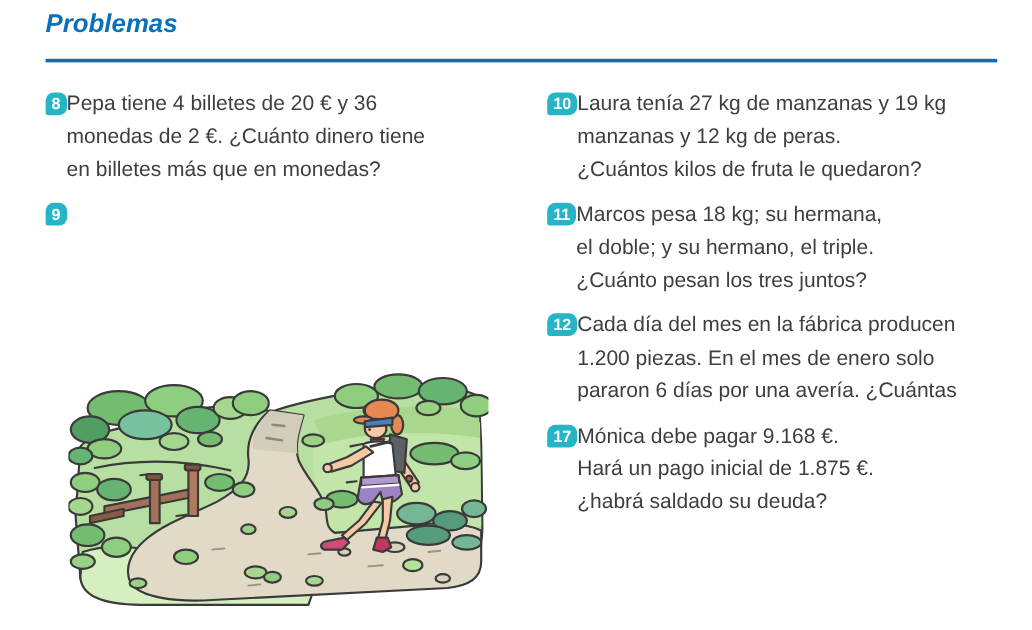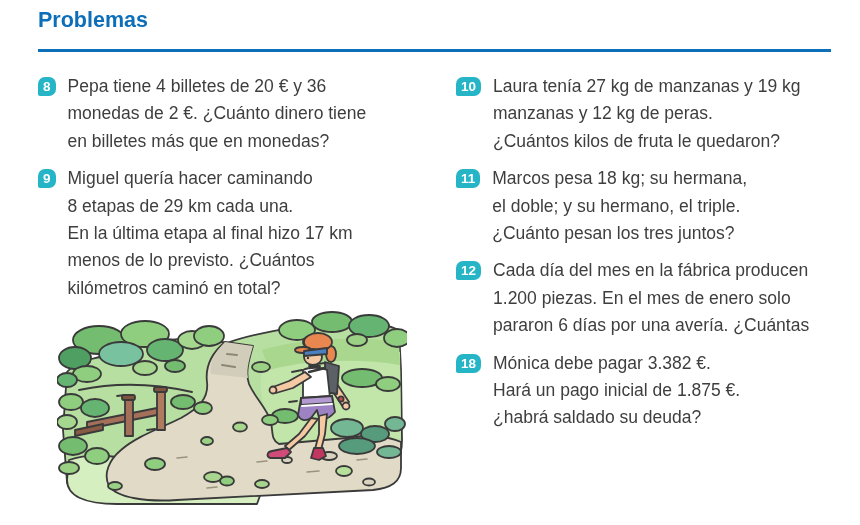--- a/index.html
+++ b/index.html
@@ -12,20 +12,21 @@
   body{
     position:relative;
     width:860px;height:525px;
     overflow:hidden;
     font-family:"Liberation Sans", sans-serif;
   }
   .page-title{
     position:absolute;left:38px;top:8px;
     font-size:21.5px;font-weight:bold;
     color:var(--accent-blue);
+    font-style:italic;
   }
   .title-rule{
     position:absolute;left:38px;top:49px;
     width:793px;height:3px;
     background:var(--accent-blue);
   }
   .col{position:absolute;top:73px;}
   .col-left{left:38px;width:398px;}
   .col-right{left:456px;width:410px;}
   .problem{display:flex;align-items:flex-start;margin-bottom:10px;}
@@ -33,21 +34,20 @@
     flex:none;
     min-width:13px;height:19px;
     padding:1px 5px 0 5px;
     background:var(--badge-teal);
     border-radius:7px 7px 7px 2px;
     color:#fff;font-size:13.5px;font-weight:bold;
     text-align:center;line-height:18px;
     margin-top:4px;
   }
   .ptext{
-    margin-left:12px;
     font-size:17.5px;line-height:27.4px;
     color:var(--text-dark);
     white-space:nowrap;
   }
   .illustration{
     position:absolute;left:57px;top:310px;
     width:350px;height:200px;
   }
 </style>
 </head>
@@ -62,27 +62,20 @@
     <span class="badge">8</span>
     <div class="ptext">
       <div>Pepa tiene 4 billetes de 20 € y 36</div>
       <div>monedas de 2 €. ¿Cuánto dinero tiene</div>
       <div>en billetes más que en monedas?</div>
     </div>
   </div>
 
   <div class="problem">
     <span class="badge">9</span>
-    <div class="ptext">
-      <div>Miguel quería hacer caminando</div>
-      <div>8 etapas de 29 km cada una.</div>
-      <div>En la última etapa al final hizo 17 km</div>
-      <div>menos de lo previsto. ¿Cuántos</div>
-      <div>kilómetros caminó en total?</div>
-    </div>
   </div>
 
 </div>
 
 <div class="col col-right">
 
   <div class="problem">
     <span class="badge">10</span>
     <div class="ptext">
       <div>Laura tenía 27 kg de manzanas y 19 kg</div>
@@ -103,23 +96,23 @@
   <div class="problem">
     <span class="badge">12</span>
     <div class="ptext">
       <div>Cada día del mes en la fábrica producen</div>
       <div>1.200 piezas. En el mes de enero solo</div>
       <div>pararon 6 días por una avería. ¿Cuántas</div>
     </div>
   </div>
 
   <div class="problem">
-    <span class="badge">18</span>
-    <div class="ptext">
-      <div>Mónica debe pagar 3.382 €.</div>
+    <span class="badge">17</span>
+    <div class="ptext">
+      <div>Mónica debe pagar 9.168 €.</div>
       <div>Hará un pago inicial de 1.875 €.</div>
       <div>¿habrá saldado su deuda?</div>
     </div>
   </div>
 
 </div>
 
 <div class="illustration" role="img" aria-label="Excursionista caminando por un sendero de tierra entre arbustos, rocas y una valla de madera">
   <svg viewBox="0 0 350 200" width="350" height="200">
     <g stroke="#3a3a3a" stroke-width="1.8" stroke-linejoin="round" stroke-linecap="round">

